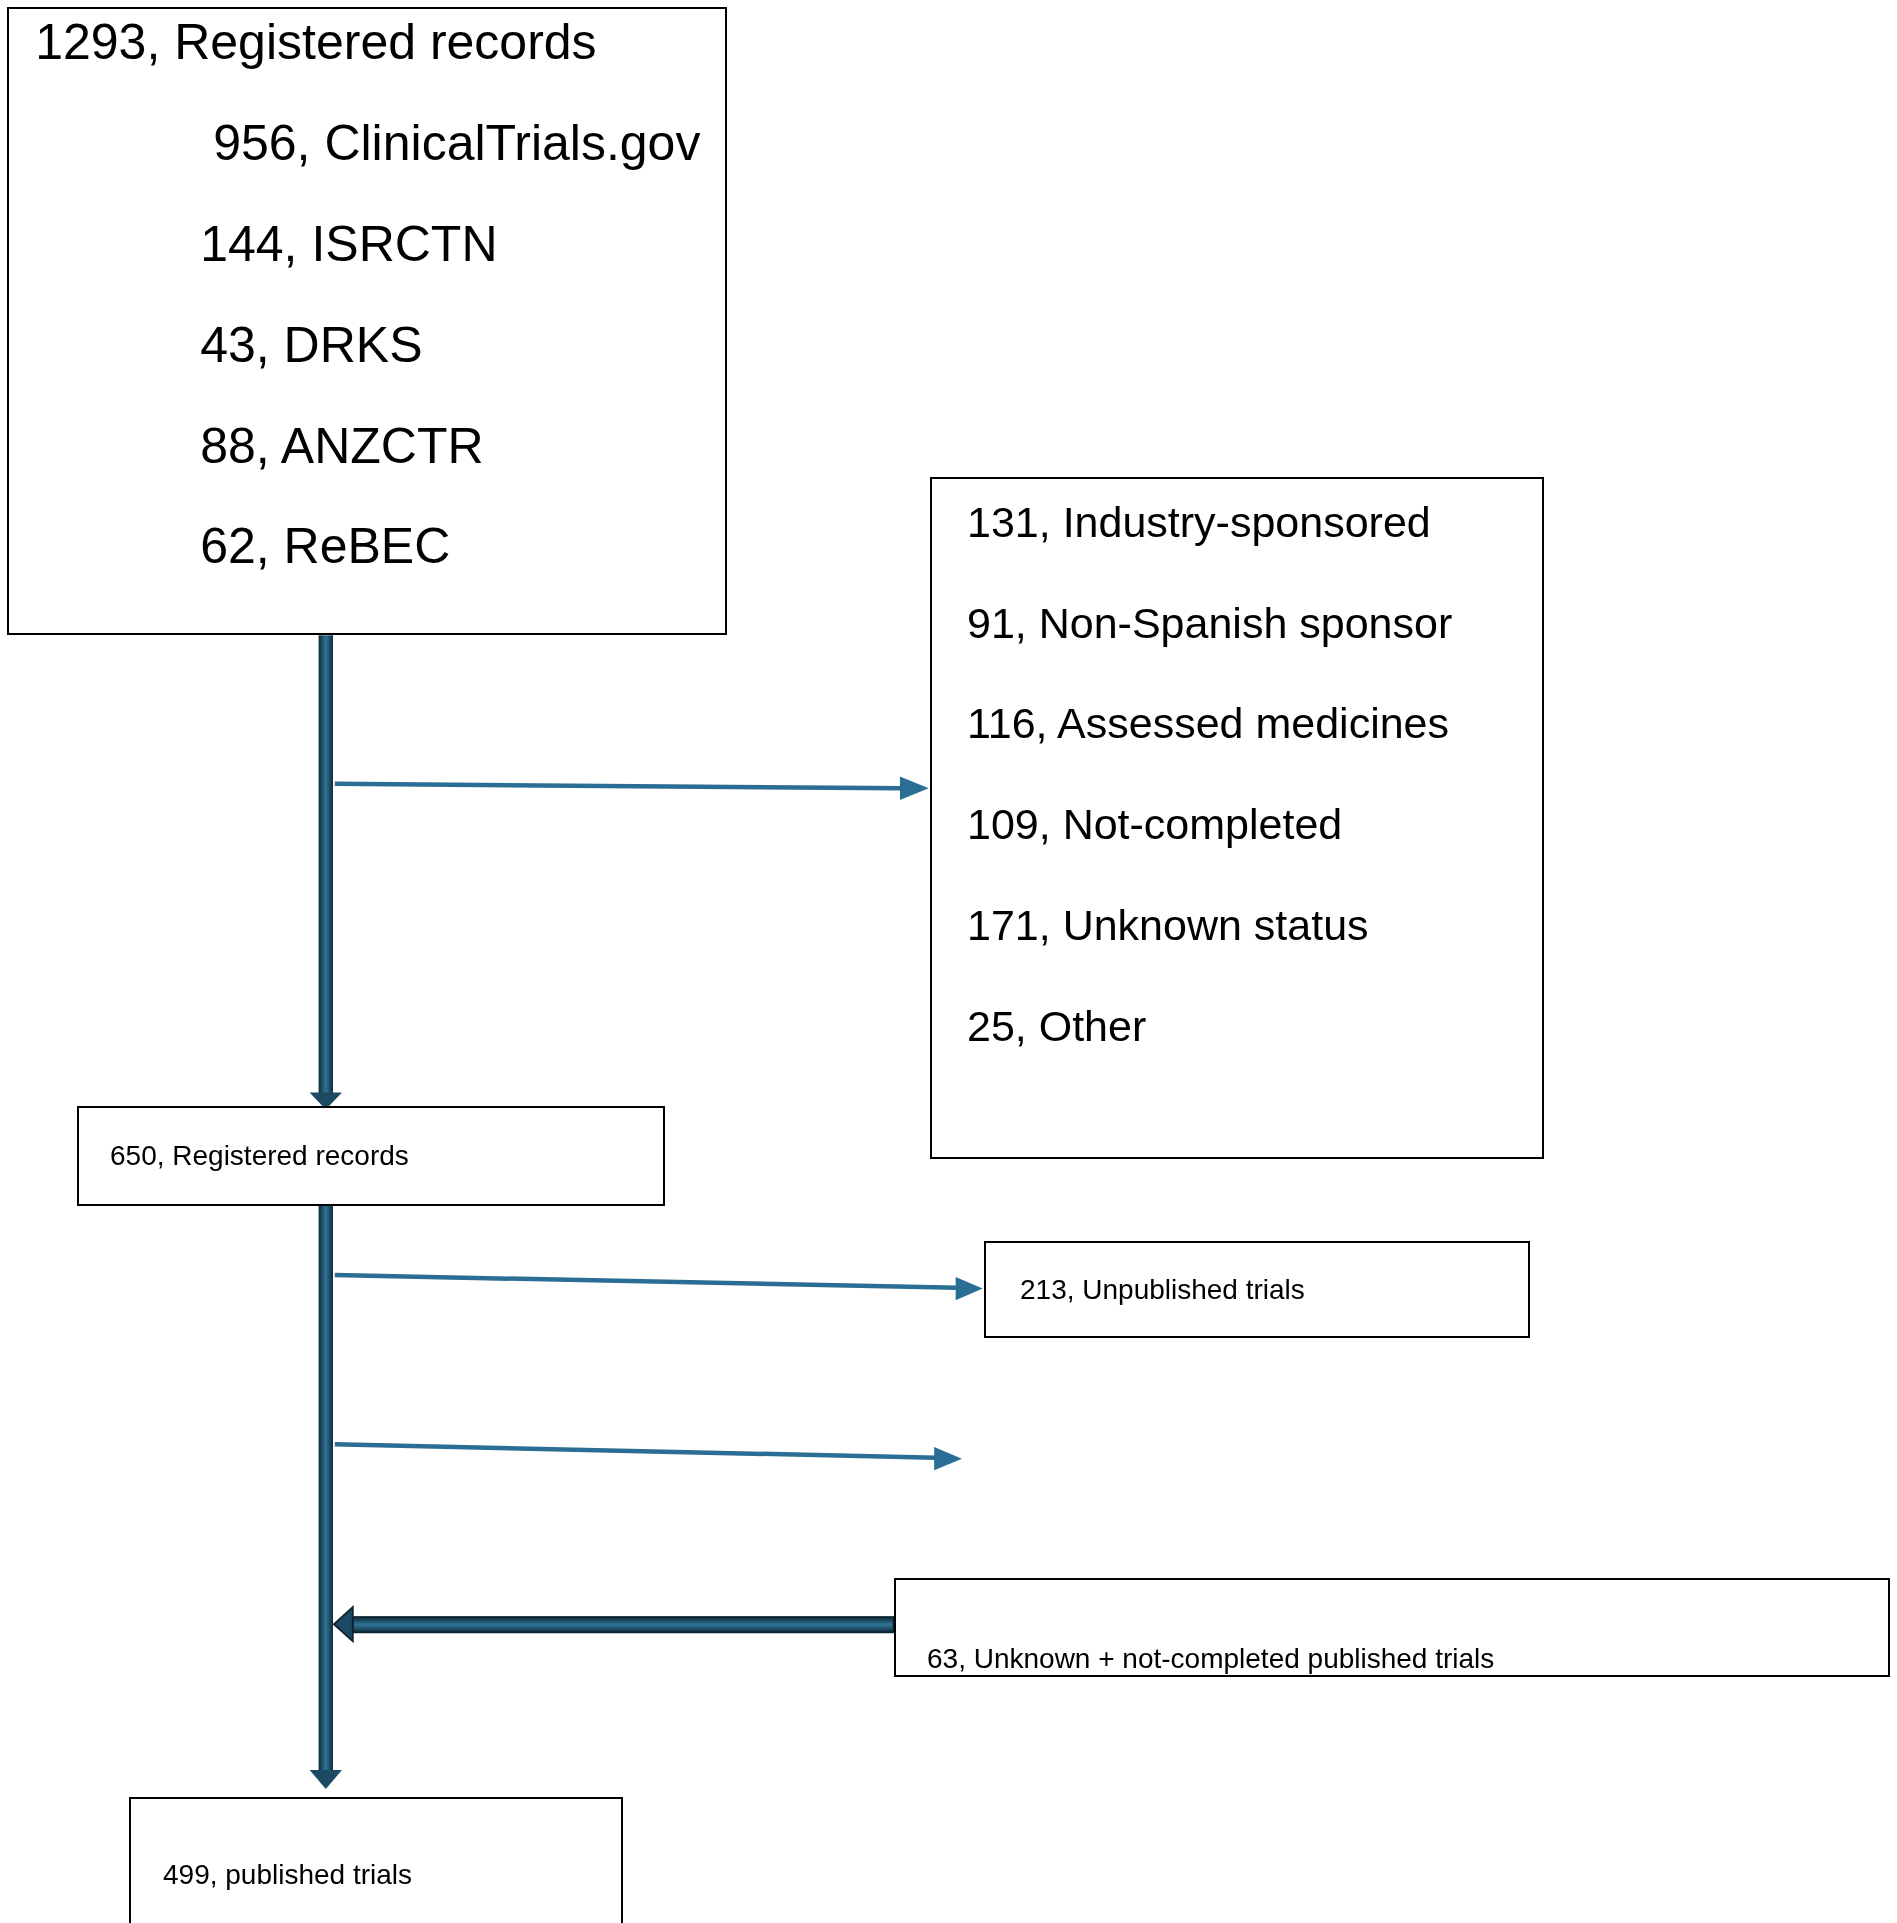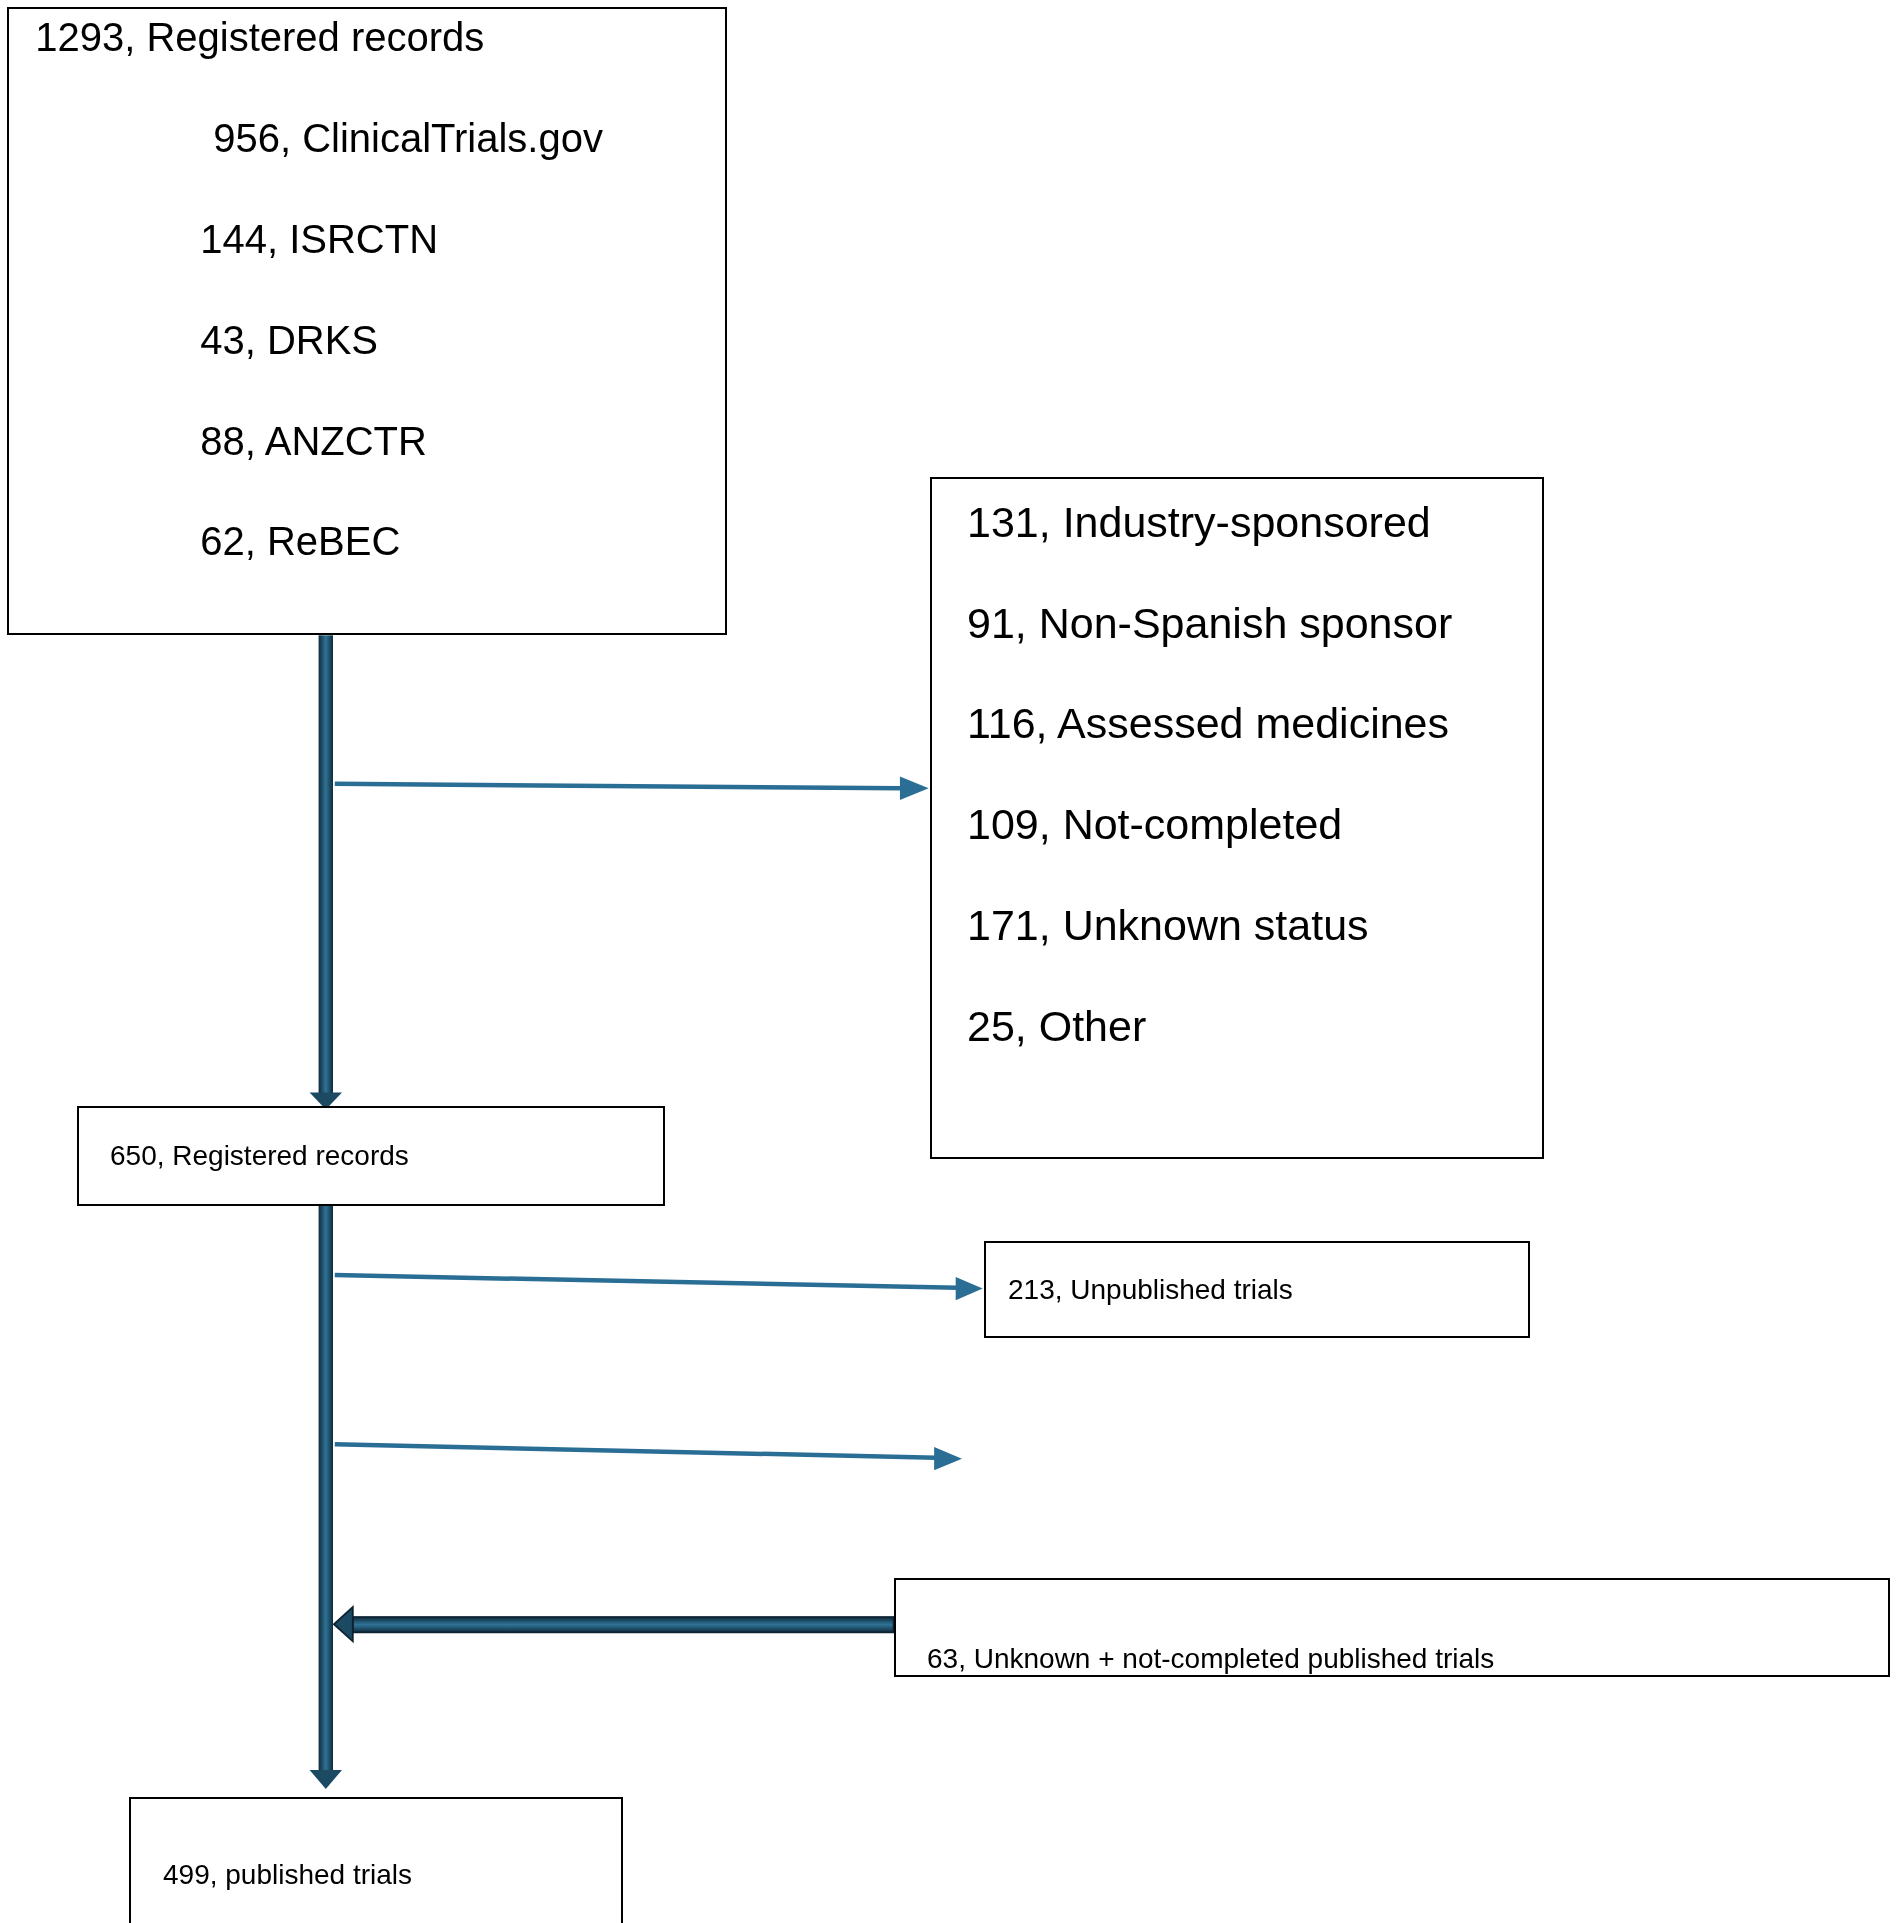--- a/index.html
+++ b/index.html
@@ -22,21 +22,21 @@
     position:absolute;
     border:2.7px solid var(--border);
     background:#ffffff;
     box-sizing:border-box;
   }
   .multi .line{
     position:absolute;
     white-space:nowrap;
     line-height:1.1;
   }
-  .fz-a{font-size:40px;}
+  .fz-a{font-size:50px;}
   .fz-b{font-size:43px;}
   .single{
     display:flex;
     align-items:center;
     white-space:nowrap;
     font-size:28px;
   }
   #svg-arrows{
     position:absolute;
     left:0;top:0;
@@ -108,21 +108,21 @@
     <div class="line" style="left:35px;top:221px;">116, Assessed medicines</div>
     <div class="line" style="left:35px;top:322px;">109, Not-completed</div>
     <div class="line" style="left:35px;top:423px;">171, Unknown status</div>
     <div class="line" style="left:35px;top:524px;">25, Other</div>
   </div>
 
   <div class="box single" style="left:77px;top:1106px;width:588px;height:100px;padding-left:31px;">
     <span>650, Registered records</span>
   </div>
 
-  <div class="box single" style="left:984px;top:1241px;width:546px;height:97px;padding-left:22px;">
+  <div class="box single" style="left:984px;top:1241px;width:546px;height:97px;padding-left:34px;">
     <span>213, Unpublished trials</span>
   </div>
 
 
   <div class="box single" style="left:894px;top:1578px;width:996px;height:99px;padding-left:31px;align-items:flex-end;">
     <span>63, Unknown + not-completed published trials</span>
   </div>
 
   <div class="box single" style="left:129px;top:1797px;width:494px;height:156px;padding-left:32px;">
     <span>499, published trials</span>

